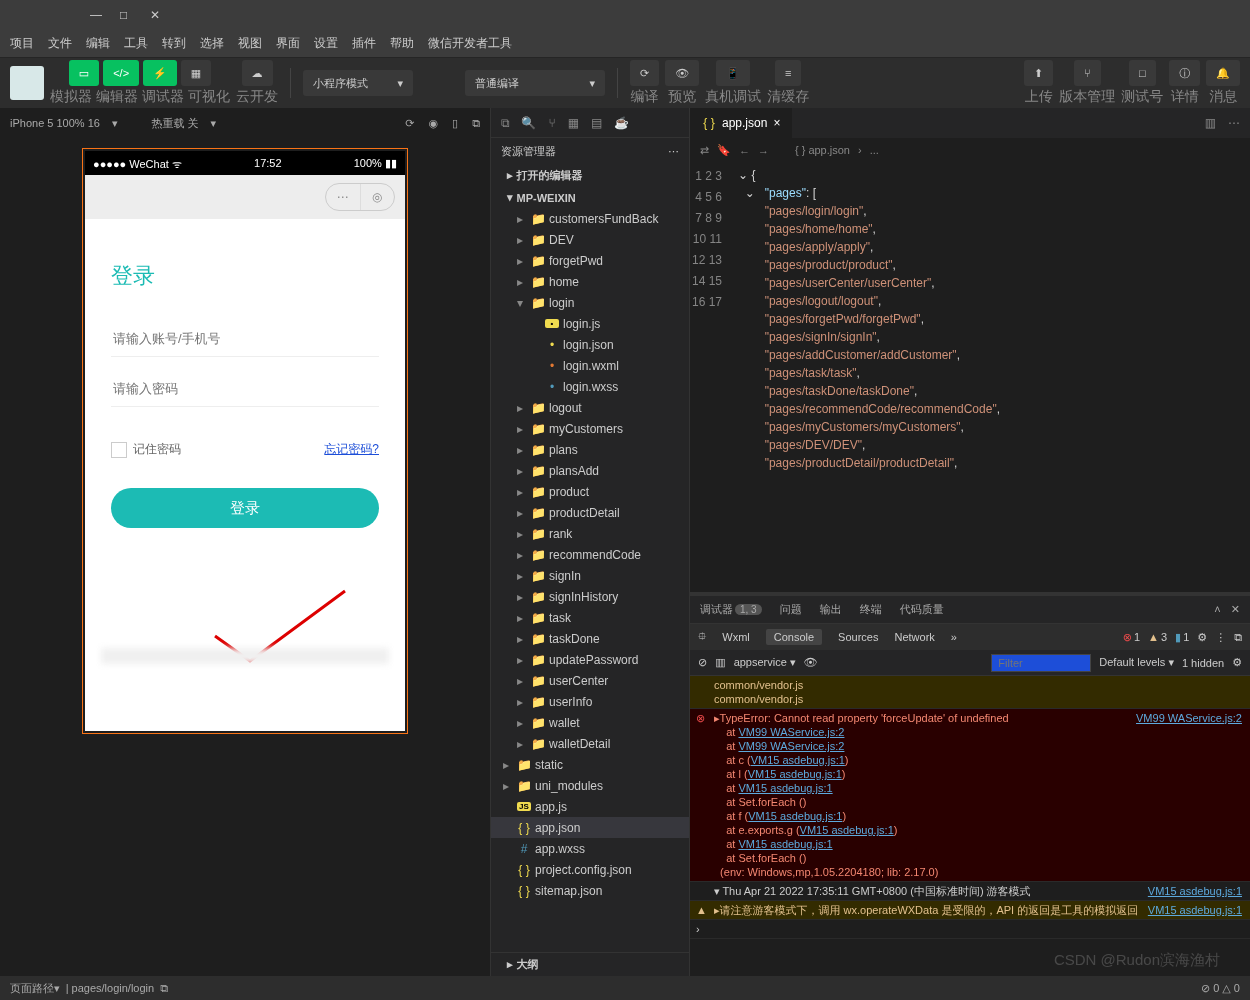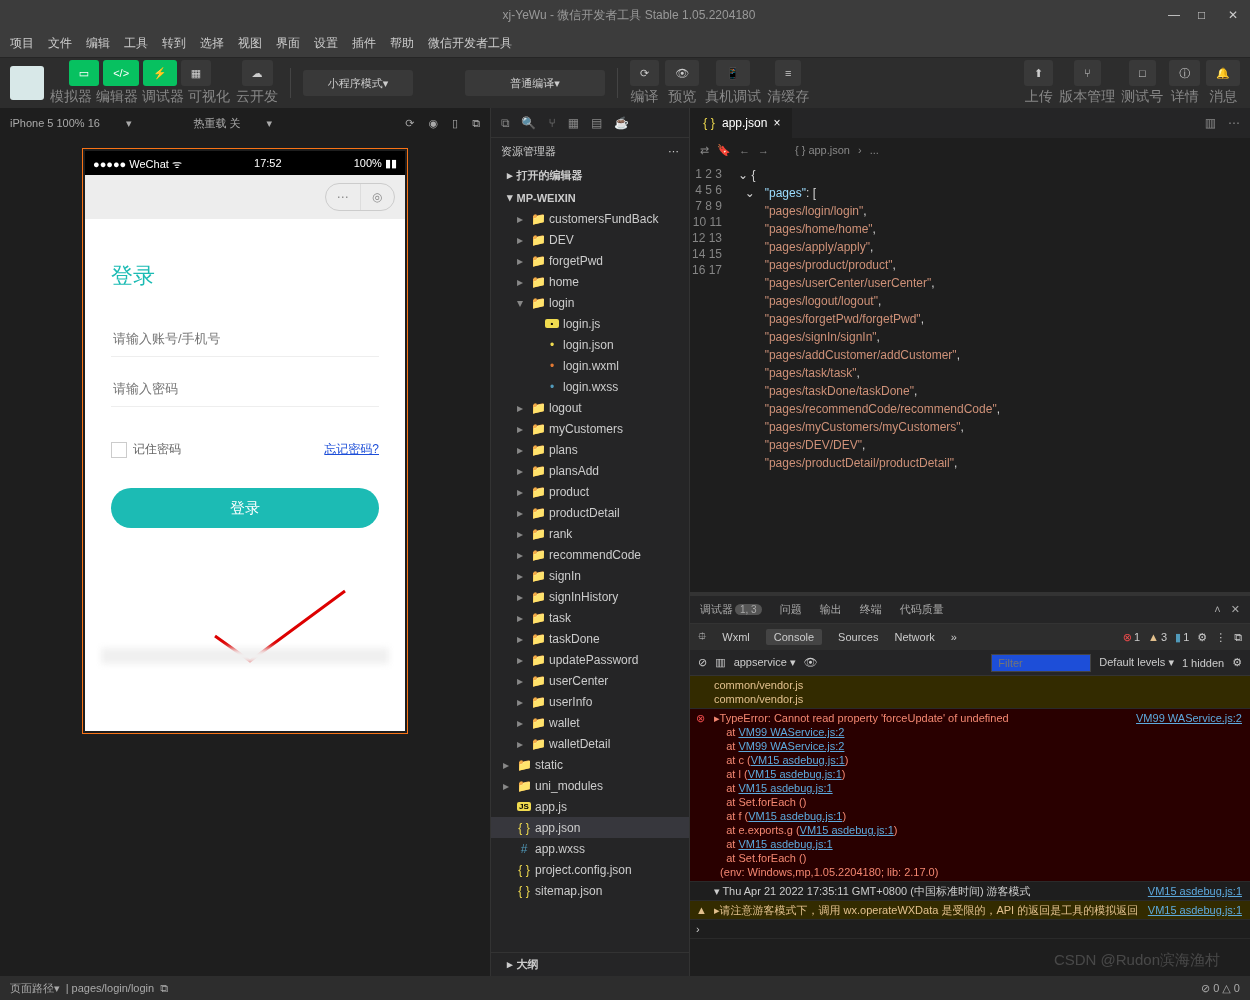--- a/index.html
+++ b/index.html
@@ -5,28 +5,28 @@
 * { margin:0; padding:0; box-sizing:border-box; font-family:"Microsoft YaHei",sans-serif; }
 body { background:#1e1e1e; color:#ccc; font-size:12px; width:1250px; height:1000px; overflow:hidden; position:relative; }
 .titlebar { height:30px; background:#3c3c3c; display:flex; align-items:center; padding:0 10px; }
 .titlebar .titlecenter { flex:1; text-align:center; color:#999; }
 .titlebar .winbtns { display:flex; gap:18px; }
 .titlebar .winbtns span { width:12px; color:#ccc; }
 .menubar { height:28px; background:#3c3c3c; display:flex; align-items:center; padding:0 10px; gap:14px; color:#ccc; border-bottom:1px solid #252525;}
 .toolbar { height:50px; background:#2d2d2d; display:flex; align-items:center; padding:6px 10px; gap:6px; }
 .tbbtn { height:26px; padding:0 10px; background:#393939; border-radius:3px; display:flex; align-items:center; justify-content:center; color:#ccc; font-size:11px; }
 .tbbtn.green { background:#07c160; color:#fff; }
-.tbbtn.wide { min-width:80px; }
+.tbbtn.wide { min-width:80px; justify-content:space-between; }
 .tbgroup { display:flex; flex-direction:column; align-items:center; gap:2px; }
 .tblabel { font-size:14px; color:#888; }
 .tbrow { display:flex; gap:4px; }
 .sep { width:1px; height:30px; background:#444; margin:0 6px; }
 .main { display:flex; height:calc(1000px - 30px - 28px - 50px - 24px); }
 .simcol { width:490px; background:#1e1e1e; display:flex; flex-direction:column; }
-.simbar { height:30px; display:flex; align-items:center; padding:4px 10px; gap:26px; color:#aaa; font-size:11px;}
+.simbar { height:30px; display:flex; align-items:center; padding:4px 10px; gap:12px; color:#aaa; font-size:11px;}
 .simbar .right { margin-left:auto; display:flex; gap:14px; }
 .simarea { flex:1; display:flex; align-items:flex-start; justify-content:center; padding-top:10px;}
 .phoneframe { border:1px solid #f97316; padding:2px; background:#1e1e1e; }
 .phone { width:320px; height:580px; background:#fff; display:flex; flex-direction:column; }
 .phone-status { height:24px; background:#000; color:#fff; display:flex; align-items:center; padding:0 8px; font-size:11px; }
 .phone-status .c { flex:1; text-align:center; }
 .phone-nav { height:44px; background:#ededed; display:flex; justify-content:flex-end; align-items:center; padding:0 10px; }
 .capsule { width:70px; height:28px; border:1px solid #ccc; border-radius:14px; display:flex; }
 .capsule span { flex:1; display:flex; align-items:center; justify-content:center; color:#888; }
 .capsule span:first-child { border-right:1px solid #ddd; }
@@ -52,21 +52,21 @@
 .ico.json { color:#f0db4f; }
 .ico.wxml { color:#e37933; }
 .ico.wxss { color:#519aba; }
 .editcol { flex:1; display:flex; flex-direction:column; background:#1e1e1e; }
 .tabbar { height:30px; background:#252526; display:flex; align-items:center; }
 .tabbar .etab { height:30px; padding:0 12px; display:flex; align-items:center; gap:6px; background:#1e1e1e; color:#fff; font-size:12px;}
 .tabbar .etab .ico.json { color:#f0db4f; }
 .tabbar .right { margin-left:auto; display:flex; gap:12px; padding-right:10px; color:#888;}
 .breadcrumb { height:24px; display:flex; align-items:center; padding:0 10px; gap:8px; color:#888; font-size:11px;}
 .code { flex:1; overflow:auto; font-family:Consolas,monospace; font-size:12px; display:flex; position:relative;}
-.gutter { width:40px; text-align:right; color:#858585; padding:4px 8px 0 0; line-height:16px;}
+.gutter { width:40px; text-align:right; color:#858585; padding:4px 8px 0 0; line-height:21px;}
 .codelines { flex:1; padding:4px 0 0 8px; line-height:18px; white-space:pre; }
 .tk-key { color:#9cdcfe; }
 .tk-str { color:#ce9178; }
 .tk-pun { color:#d4d4d4; }
 .vsplit { height:4px; background:#333; cursor:row-resize; }
 .dbgpanel { height:380px; display:flex; flex-direction:column; background:#1e1e1e; }
 .dbgtabs { height:28px; display:flex; align-items:center; padding:0 10px; gap:18px; color:#aaa; font-size:11px; background:#252526; border-bottom:1px solid #333;}
 .dbgtabs .badge { background:#555; border-radius:8px; padding:0 5px; font-size:10px; margin-left:2px;}
 .dbgtabs .right { margin-left:auto; display:flex; gap:10px;}
 .devtabs { height:26px; display:flex; align-items:center; padding:0 8px; gap:16px; font-size:11px; background:#2d2d2d; }
@@ -89,21 +89,20 @@
 .statusbar { height:24px; background:#2d2d2d; display:flex; align-items:center; padding:0 10px; font-size:11px; color:#aaa; }
 .statusbar .r { margin-left:auto; display:flex; gap:14px;}
 .watermark { position:absolute; right:30px; bottom:30px; color:rgba(200,200,200,0.25); font-size:15px; pointer-events:none;}
 svg.checkmark { position:absolute; margin-top:-30px;}
 </style>
 </head>
 <body>
 
 <div class="titlebar">
   <span style="width:80px"></span>
-  <div class="titlecenter"><span>xj-YeWu</span> - <span>微信开发者工具 Stable 1.05.2204180</span></div>
   <div class="winbtns">
     <span>—</span>
     <span>□</span>
     <span>✕</span>
   </div>
 </div>
 
 <div class="menubar" id="menubar">
     <span>项目</span>
     <span>文件</span>

